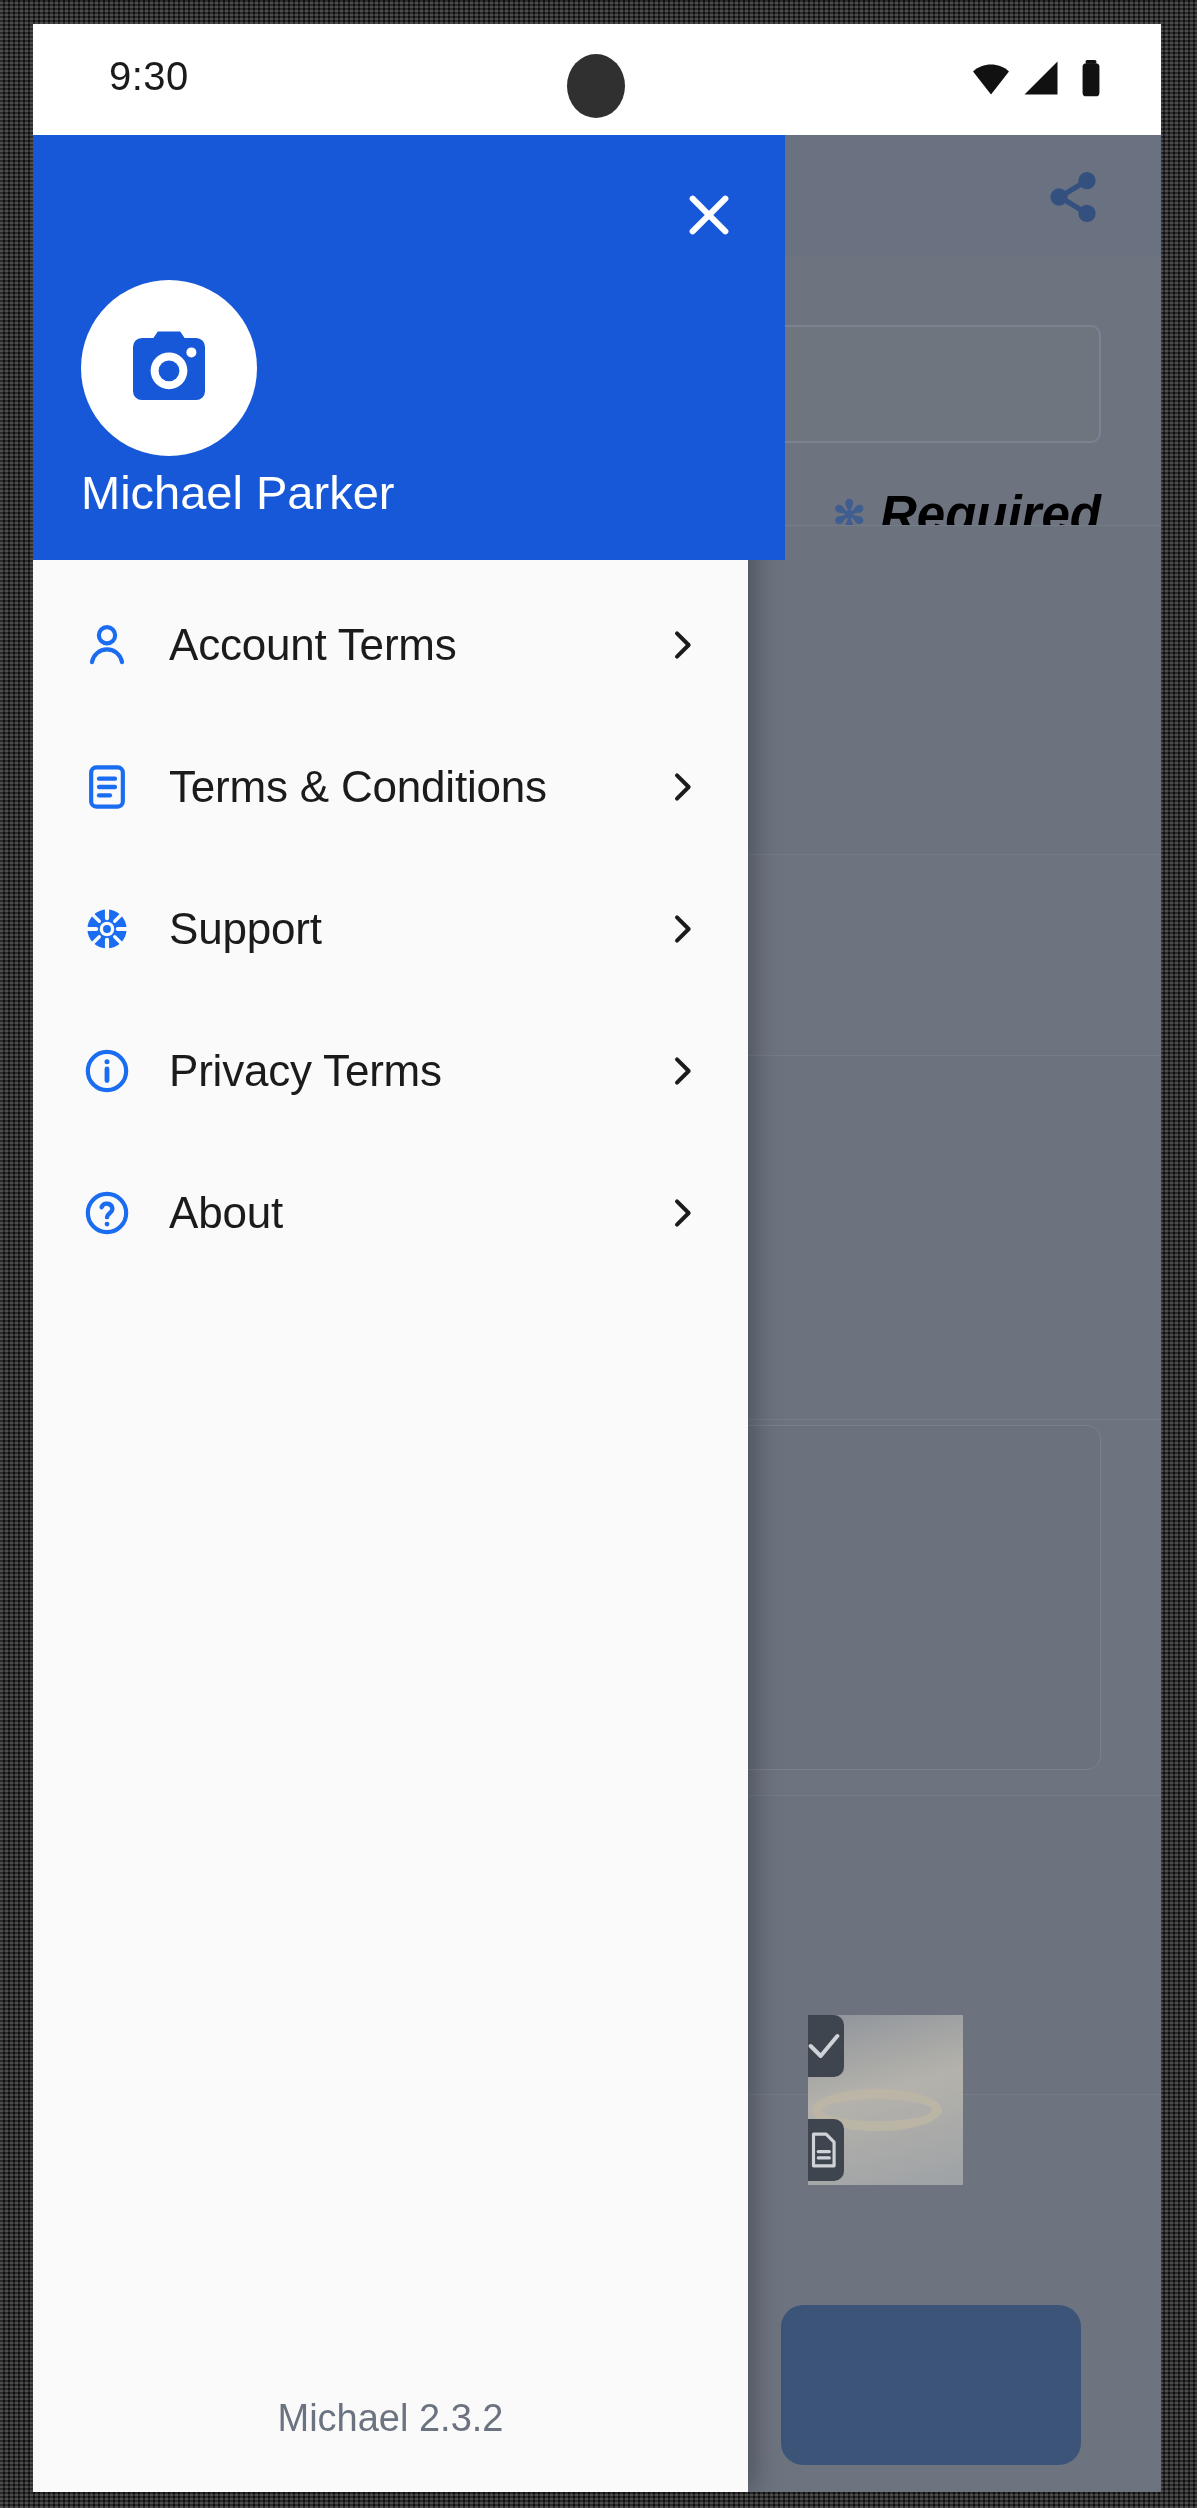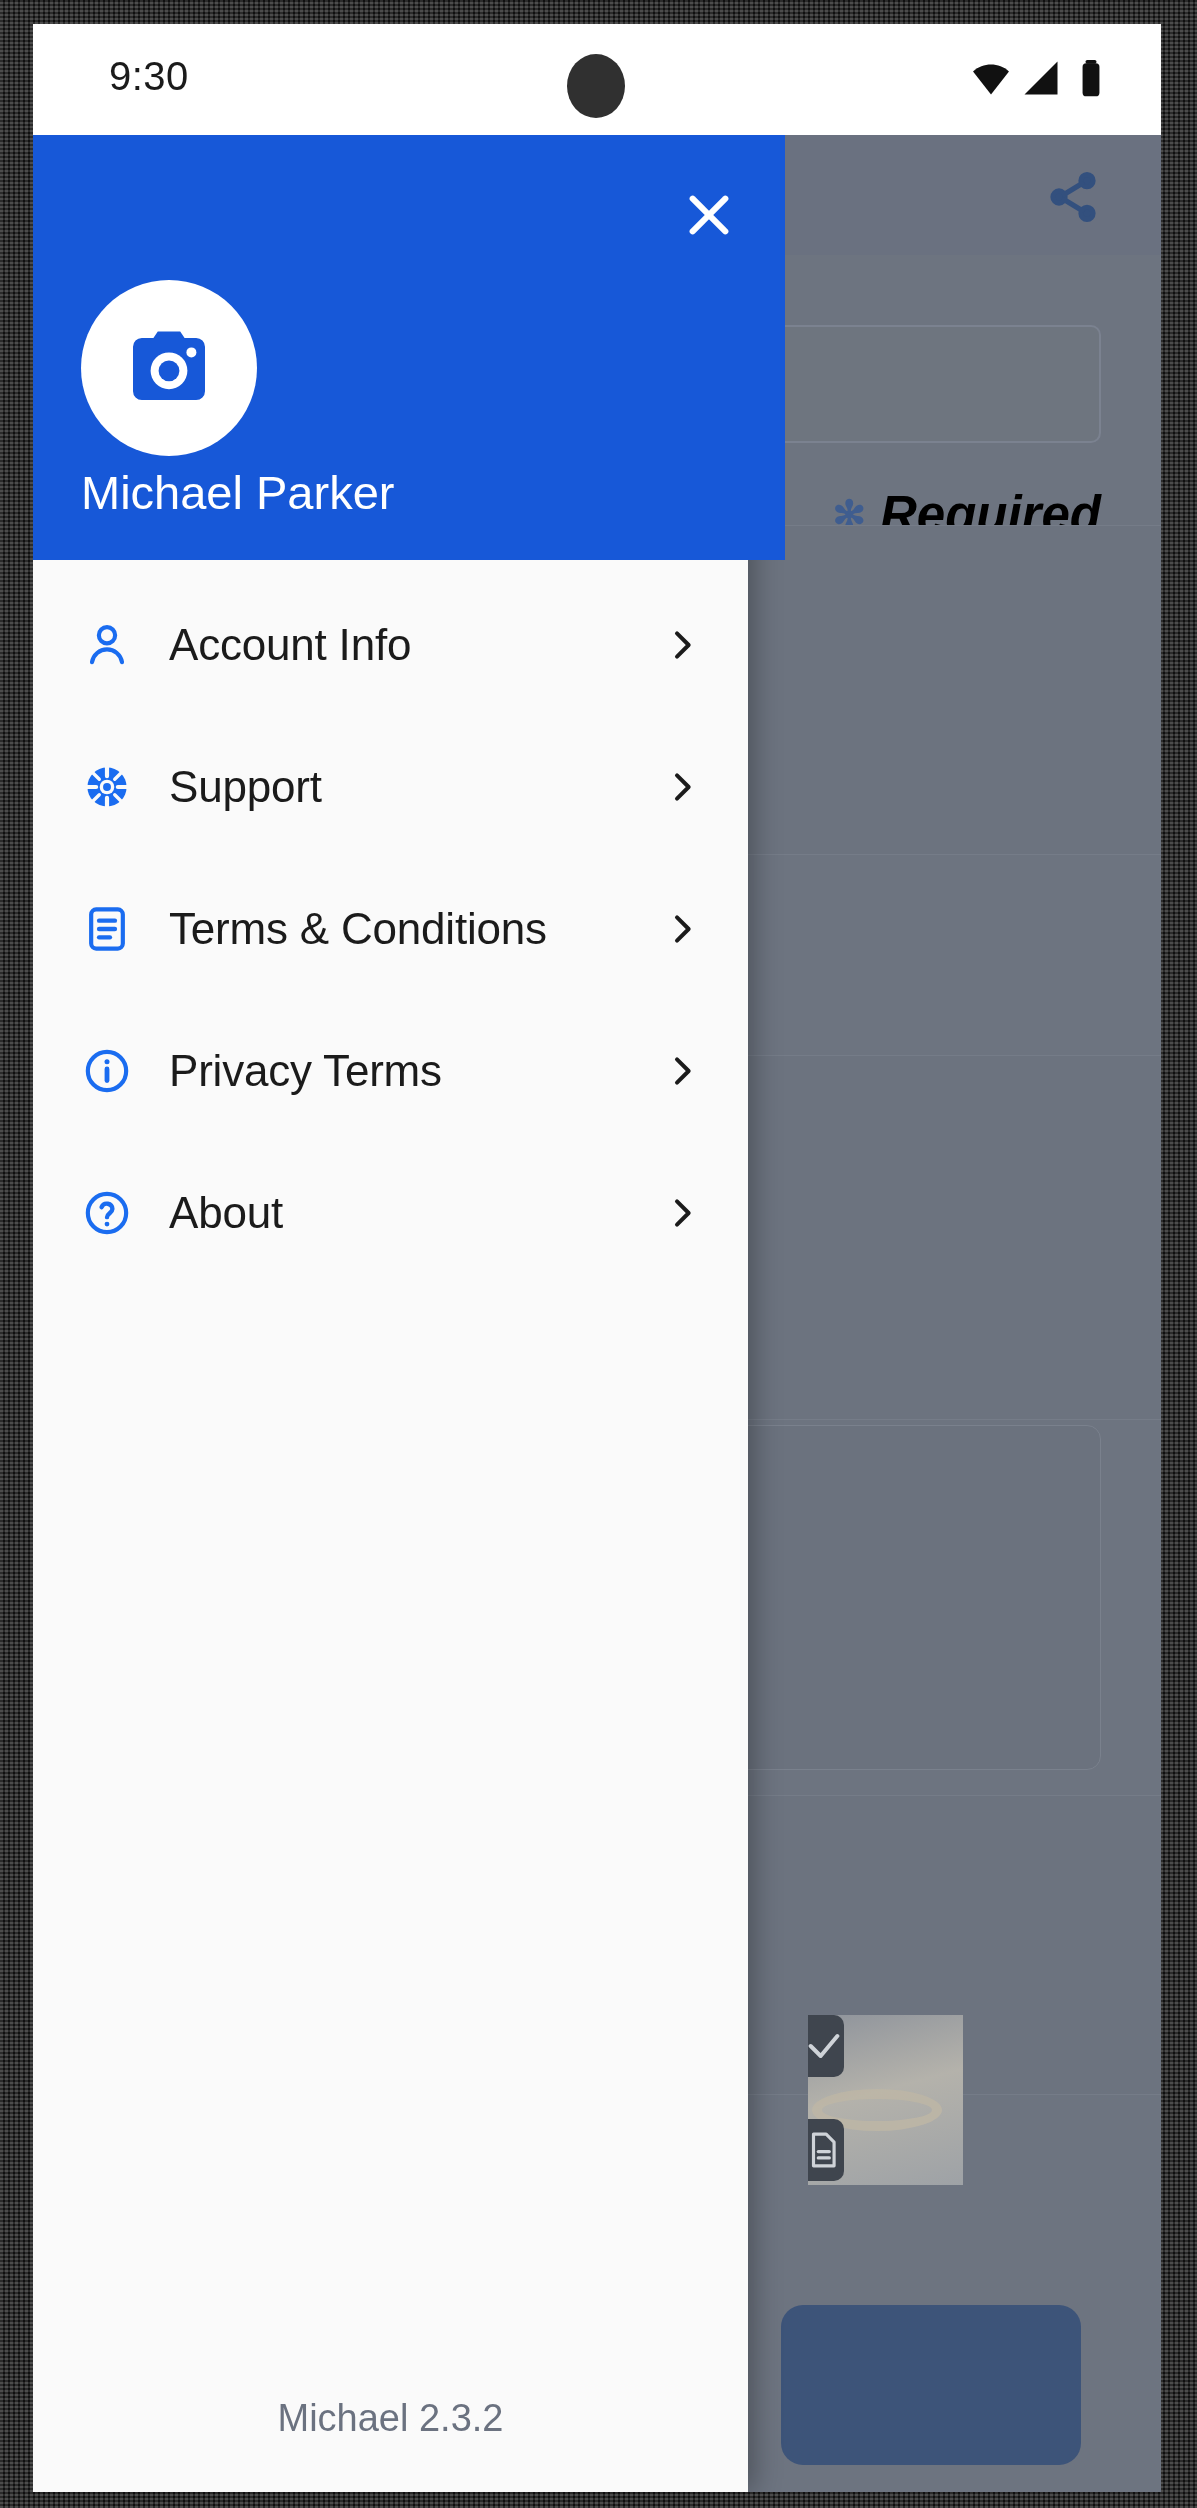--- a/index.html
+++ b/index.html
@@ -283,21 +283,38 @@
 
       <div class="menu-list">
 
         <div class="menu-item">
           <span class="mi-icon">
             <svg viewBox="0 0 24 24" width="50" height="50" fill="none" stroke="#1a6cf0" stroke-width="2" stroke-linecap="round" stroke-linejoin="round">
               <circle cx="12" cy="7.3" r="3.9"></circle>
               <path d="M4.8 20.2a7.3 7.3 0 0 1 14.4 0"></path>
             </svg>
           </span>
-          <span class="mi-label">Account Info</span>
+          <span class="mi-label">Account Terms</span>
+          <span class="mi-chevron">
+            <svg viewBox="0 0 24 24" width="42" height="42" fill="none" stroke="#1b1b1b" stroke-width="2.4" stroke-linecap="round" stroke-linejoin="round">
+              <polyline points="9 5 16 12 9 19"></polyline>
+            </svg>
+          </span>
+        </div>
+
+        <div class="menu-item">
+          <span class="mi-icon">
+            <svg viewBox="0 0 24 24" width="50" height="50" fill="none" stroke="#1a6cf0" stroke-width="2" stroke-linejoin="round">
+              <rect x="4.4" y="2.6" width="15.2" height="18.8" rx="2.4"></rect>
+              <line x1="8.2" y1="8" x2="15.8" y2="8" stroke-width="2.1" stroke-linecap="round"></line>
+              <line x1="8.2" y1="12" x2="15.8" y2="12" stroke-width="2.1" stroke-linecap="round"></line>
+              <line x1="8.2" y1="16" x2="13.4" y2="16" stroke-width="2.1" stroke-linecap="round"></line>
+            </svg>
+          </span>
+          <span class="mi-label">Terms &amp; Conditions</span>
           <span class="mi-chevron">
             <svg viewBox="0 0 24 24" width="42" height="42" fill="none" stroke="#1b1b1b" stroke-width="2.4" stroke-linecap="round" stroke-linejoin="round">
               <polyline points="9 5 16 12 9 19"></polyline>
             </svg>
           </span>
         </div>
 
         <div class="menu-item">
           <span class="mi-icon">
             <svg viewBox="0 0 24 24" width="50" height="50">
@@ -311,37 +328,20 @@
           <span class="mi-label">Support</span>
           <span class="mi-chevron">
             <svg viewBox="0 0 24 24" width="42" height="42" fill="none" stroke="#1b1b1b" stroke-width="2.4" stroke-linecap="round" stroke-linejoin="round">
               <polyline points="9 5 16 12 9 19"></polyline>
             </svg>
           </span>
         </div>
 
         <div class="menu-item">
           <span class="mi-icon">
-            <svg viewBox="0 0 24 24" width="50" height="50" fill="none" stroke="#1a6cf0" stroke-width="2" stroke-linejoin="round">
-              <rect x="4.4" y="2.6" width="15.2" height="18.8" rx="2.4"></rect>
-              <line x1="8.2" y1="8" x2="15.8" y2="8" stroke-width="2.1" stroke-linecap="round"></line>
-              <line x1="8.2" y1="12" x2="15.8" y2="12" stroke-width="2.1" stroke-linecap="round"></line>
-              <line x1="8.2" y1="16" x2="13.4" y2="16" stroke-width="2.1" stroke-linecap="round"></line>
-            </svg>
-          </span>
-          <span class="mi-label">Terms &amp; Conditions</span>
-          <span class="mi-chevron">
-            <svg viewBox="0 0 24 24" width="42" height="42" fill="none" stroke="#1b1b1b" stroke-width="2.4" stroke-linecap="round" stroke-linejoin="round">
-              <polyline points="9 5 16 12 9 19"></polyline>
-            </svg>
-          </span>
-        </div>
-
-        <div class="menu-item">
-          <span class="mi-icon">
             <svg viewBox="0 0 24 24" width="50" height="50" fill="none" stroke="#1a6cf0" stroke-width="2" stroke-linecap="round" stroke-linejoin="round">
               <circle cx="12" cy="12" r="9.2"></circle>
               <line x1="12" y1="11" x2="12" y2="16.6" stroke-width="2.3"></line>
               <circle cx="12" cy="7.6" r="1.2" fill="#1a6cf0" stroke="none"></circle>
             </svg>
           </span>
           <span class="mi-label">Privacy Terms</span>
           <span class="mi-chevron">
             <svg viewBox="0 0 24 24" width="42" height="42" fill="none" stroke="#1b1b1b" stroke-width="2.4" stroke-linecap="round" stroke-linejoin="round">
               <polyline points="9 5 16 12 9 19"></polyline>

